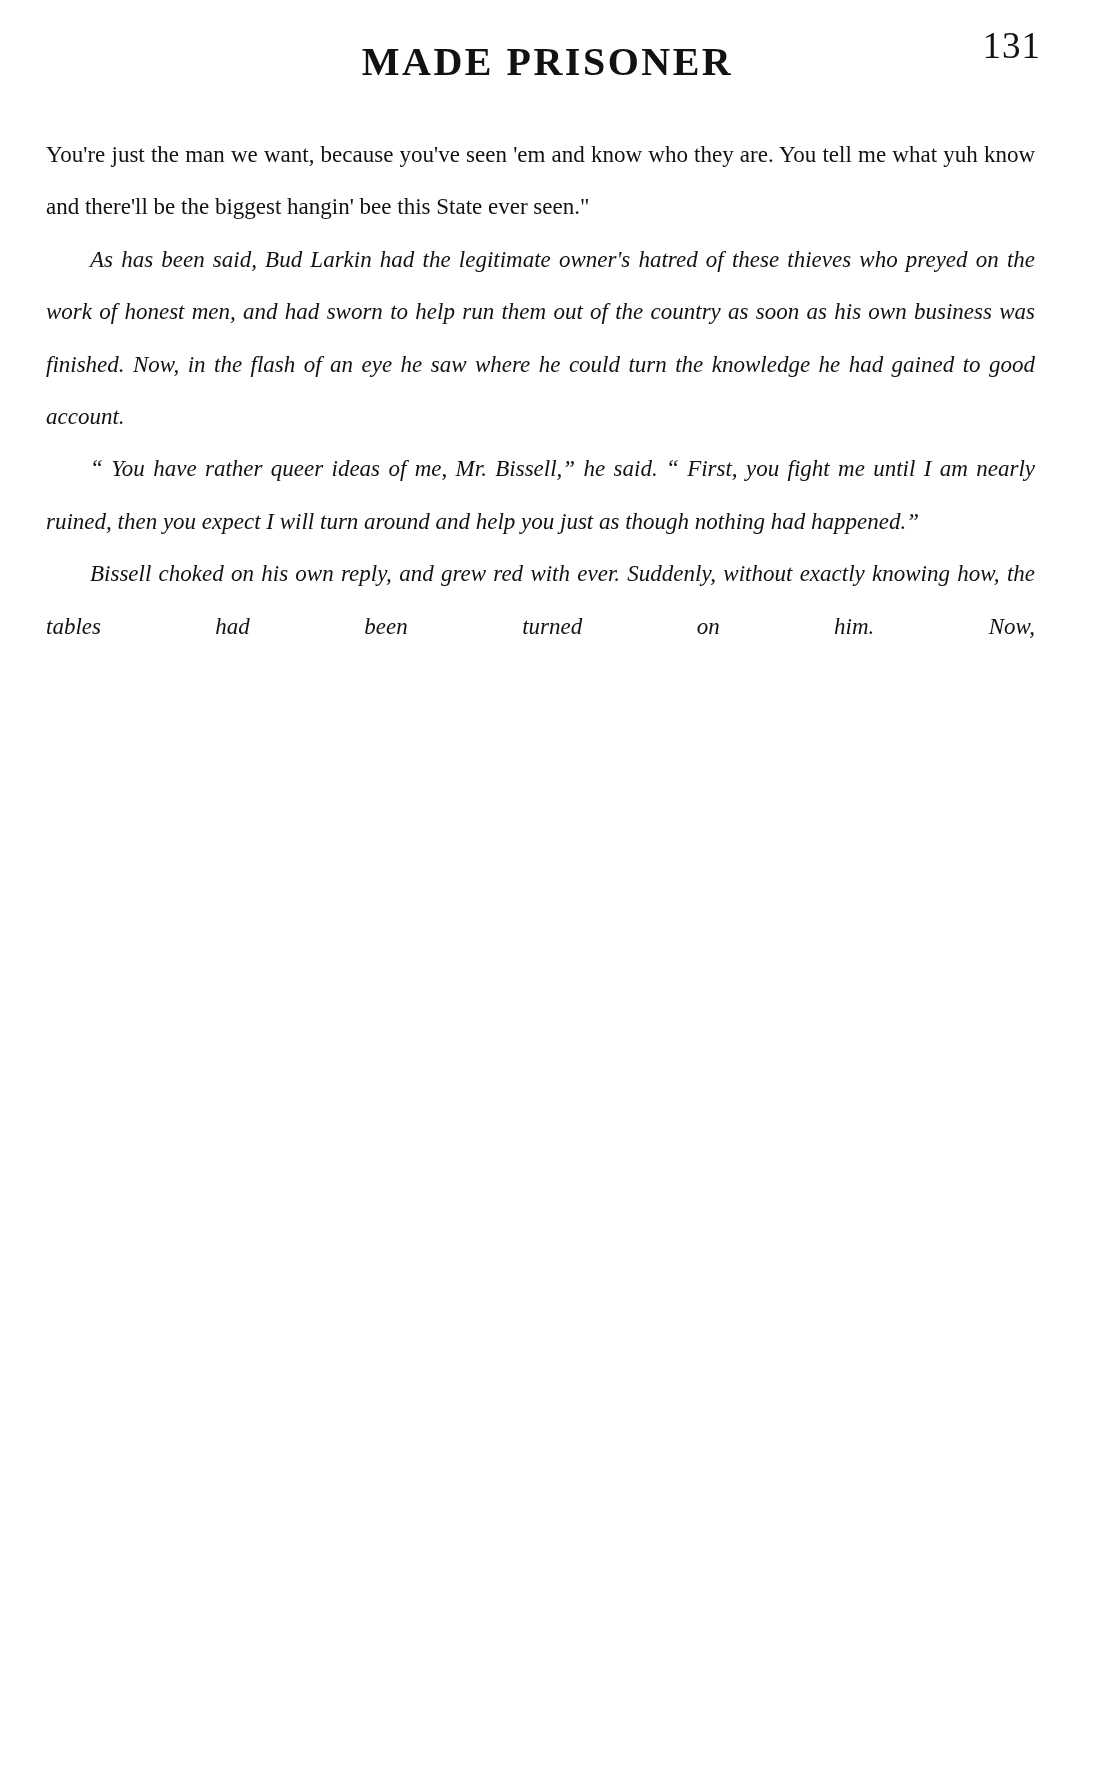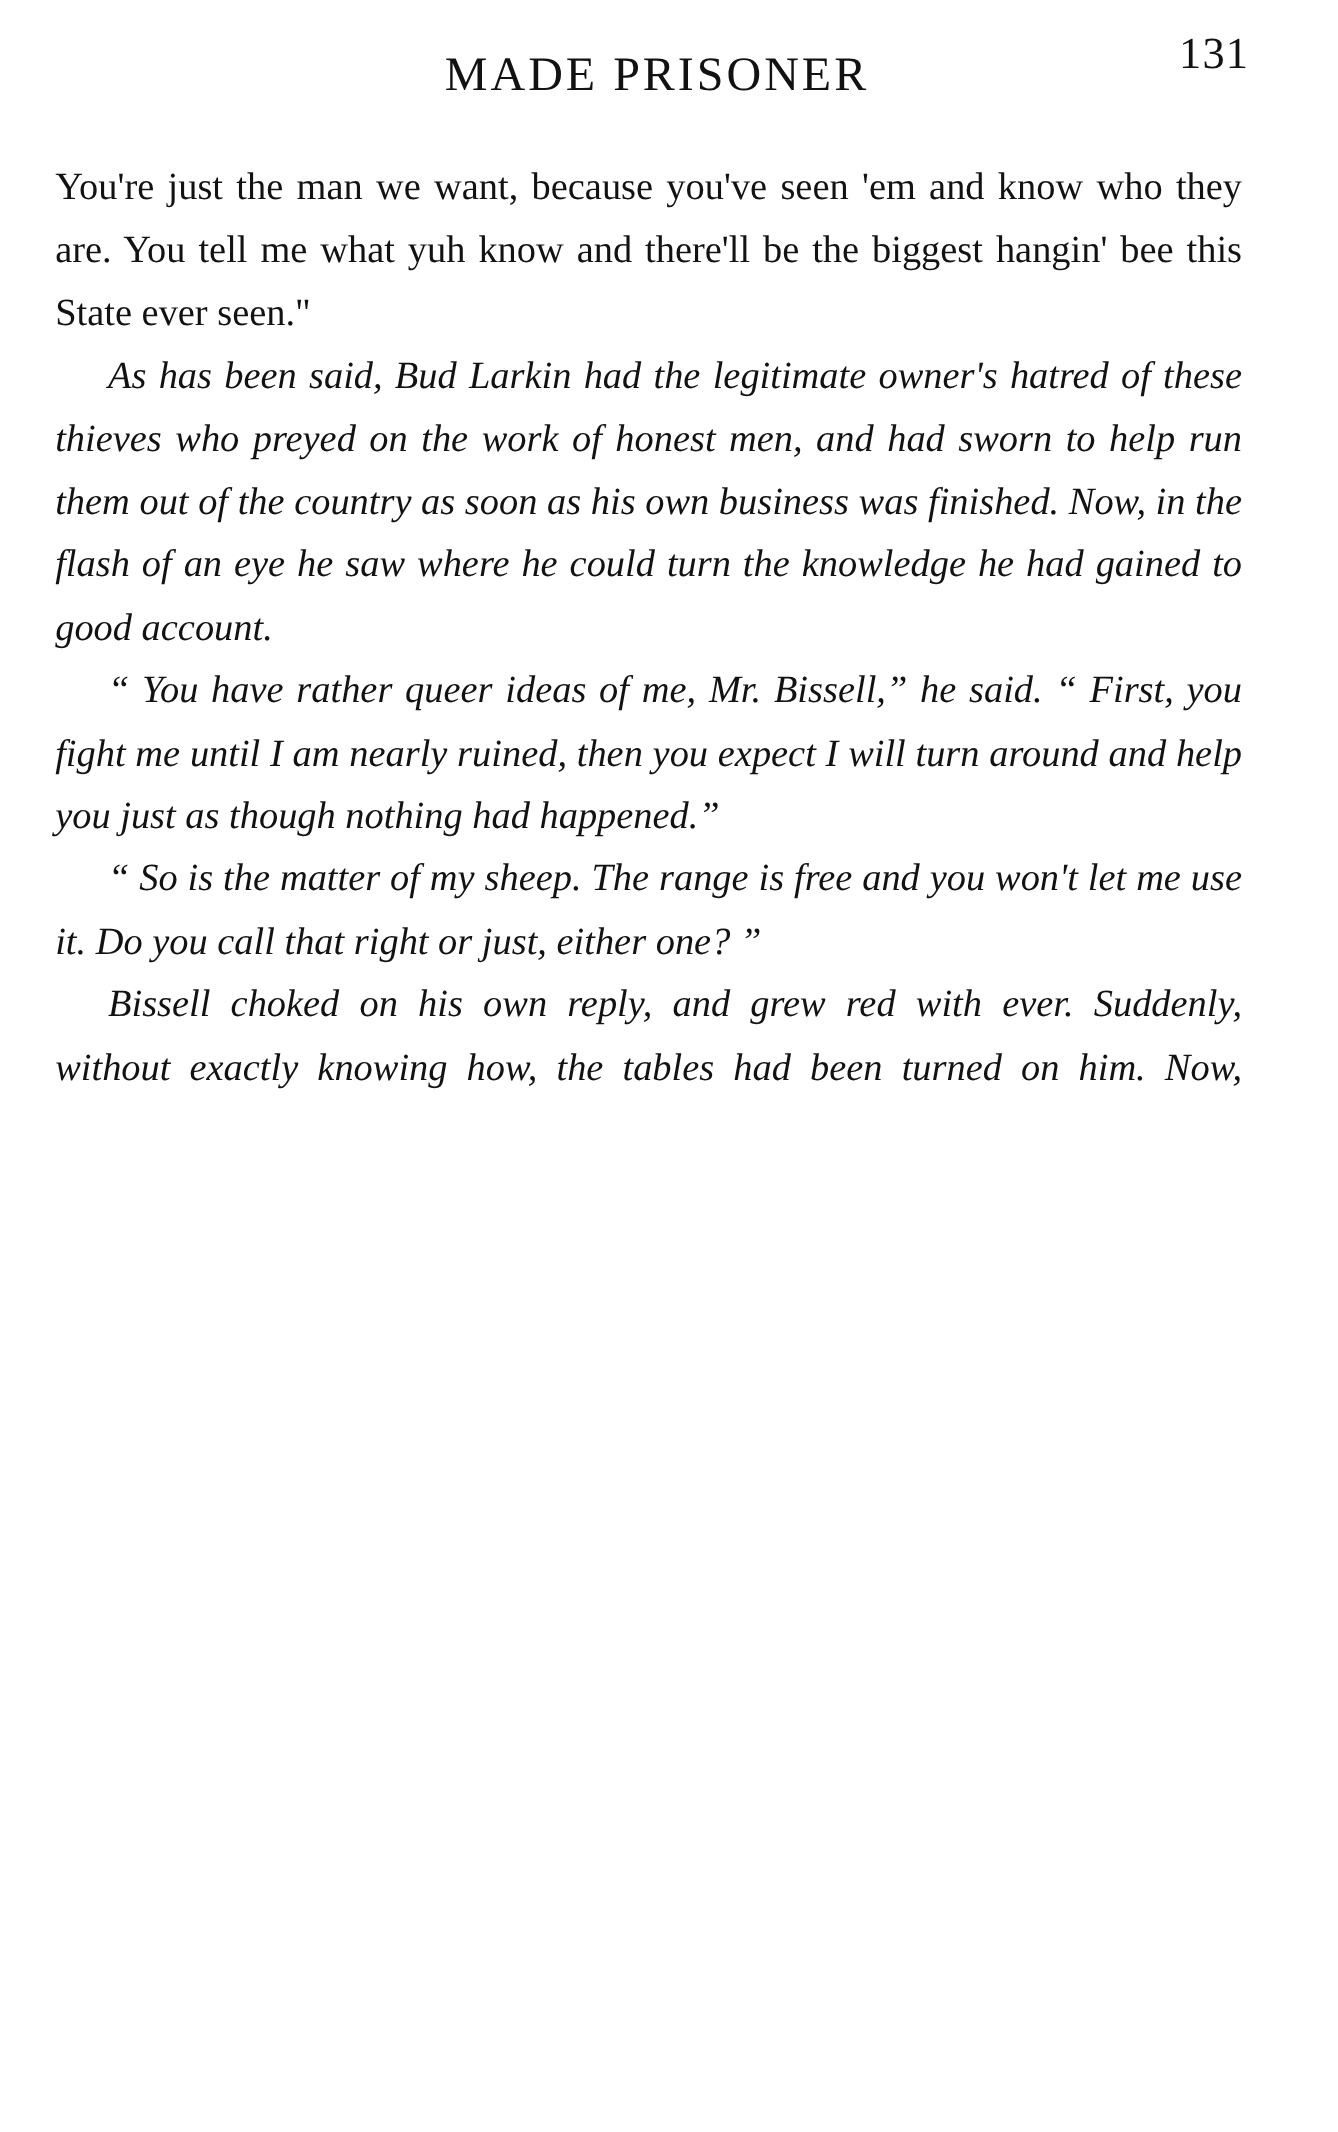--- a/index.html
+++ b/index.html
@@ -27,33 +27,33 @@
     justify-content: center;
     position: relative;
     margin: 0 0 44px 0;
     padding: 0 20px;
   }
   .head-title {
     font-size: 40px;
     letter-spacing: 2.5px;
     font-variant: small-caps;
     text-transform: uppercase;
-    font-weight: 400;
+    font-weight: 700;
     white-space: nowrap;
     margin-left: 8px;
   }
   .folio {
     position: absolute;
     right: 8px;
     bottom: 18px;
     font-size: 37px;
     letter-spacing: 1px;
   }
   .body-text {
-    font-size: 32px;
+    font-size: 23px;
     line-height: 52.4px;
     text-align: justify;
     text-justify: inter-word;
     hyphens: manual;
     padding: 0 14px 0 8px;
   }
   .body-text p {
     margin: 0;
     text-indent: 0;
   }
@@ -75,17 +75,16 @@
 
   <div class="running-head">
     <div class="head-title">MADE PRISONER</div>
     <div class="folio">131</div>
   </div>
 
   <div class="body-text">
     <p>You're just the man we want, because you've seen 'em and know who they are.  You tell me what yuh know and there'll be the biggest hangin' bee this State ever seen."</p>
     <p class="indent">As has been said, Bud Larkin had the legitimate owner's hatred of these thieves who preyed on the work of honest men, and had sworn to help run them out of the country as soon as his own business was finished.  Now, in the flash of an eye he saw where he could turn the knowledge he had gained to good account.</p>
     <p class="indent">“ You have rather queer ideas of me, Mr. Bissell,” he said.  “ First, you fight me until I am nearly ruined, then you expect I will turn around and help you just as though nothing had happened.”</p>
-    <p class="indent">“ So is the matter of my sheep.  The range is free and you won't let me use it.  Do you call that right or just, either one? ”</p>
     <p class="indent last-full">Bissell choked on his own reply, and grew red with ever.  Suddenly, without exactly knowing how, the tables had been turned on him.  Now,</p>
   </div>
 
 </div>
 
 </body></html>

